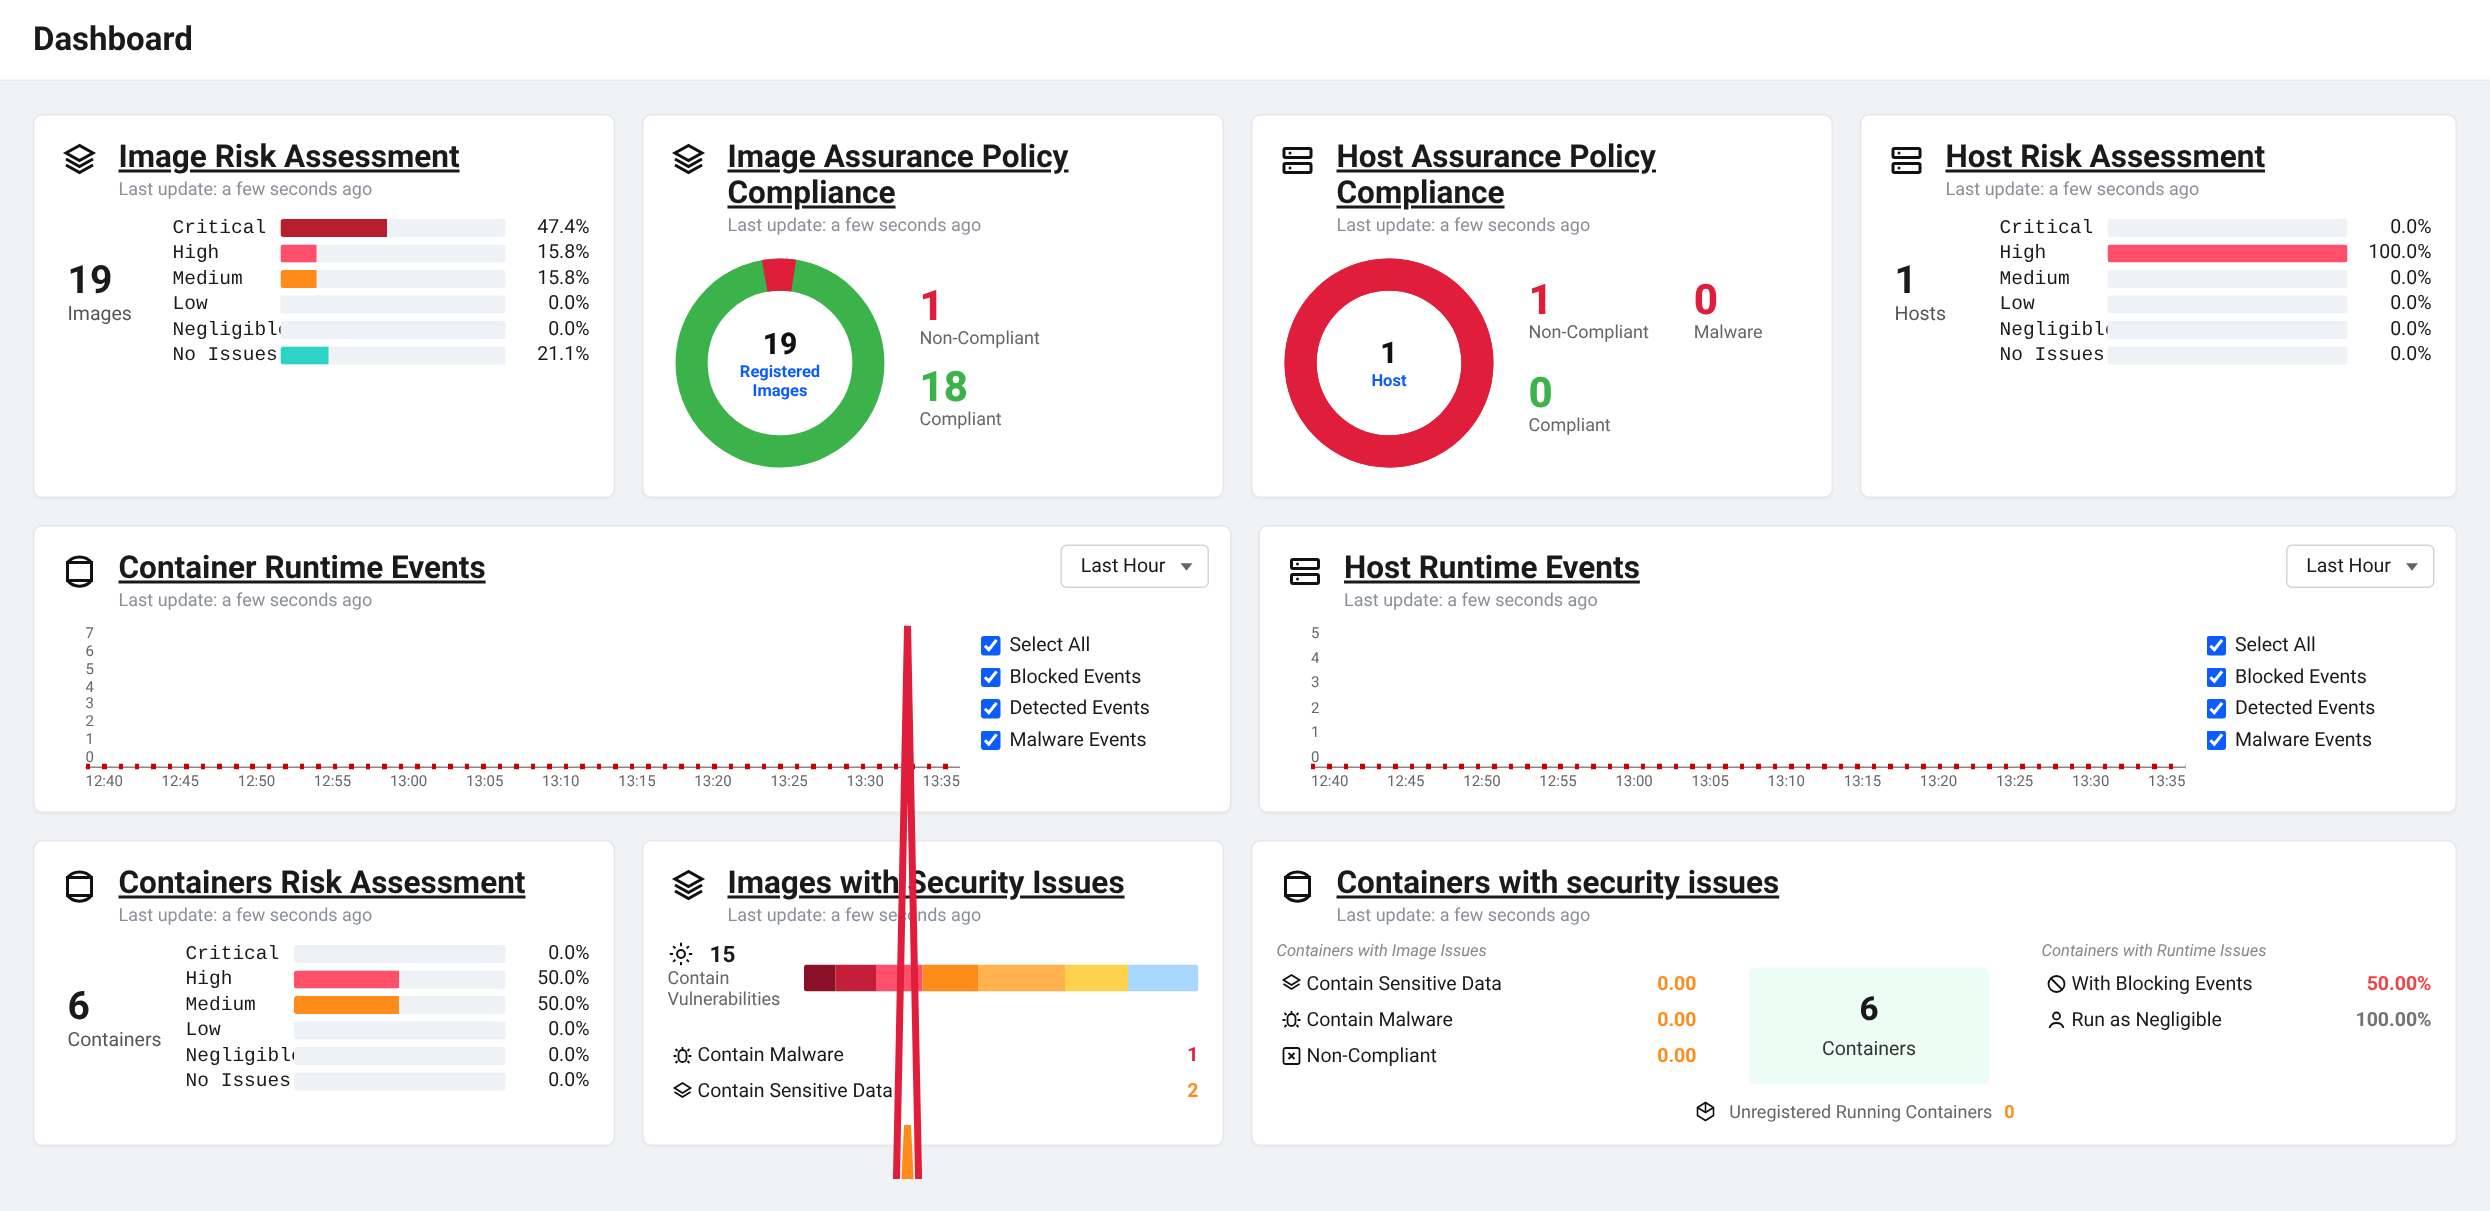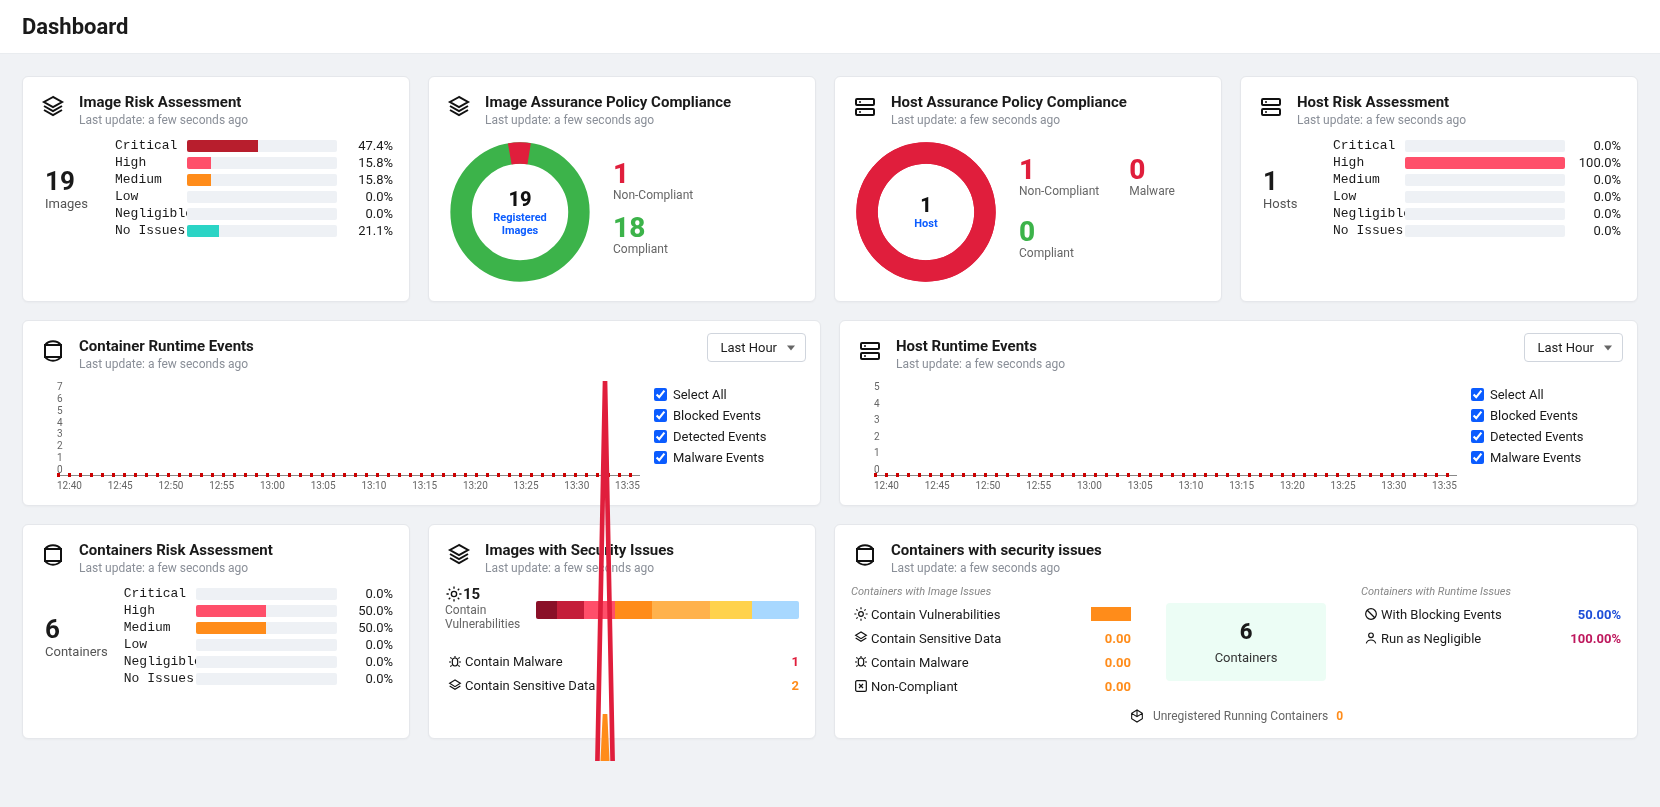--- a/index.html
+++ b/index.html
@@ -12,21 +12,21 @@
   .icon-btn svg { width:20px; height:20px; }
   .page { padding:22px; }
   .grid { display:grid; gap:18px; }
   .row1 { grid-template-columns: 388px 388px 388px 1fr; }
   .row2 { grid-template-columns: 1fr 1fr; margin-top:18px;}
   .row3 { grid-template-columns: 388px 388px 1fr; margin-top:18px;}
   .card { background:#fff; border:1px solid #e5e7eb; border-radius:6px; padding:16px 16px 14px; box-shadow:0 1px 2px rgba(0,0,0,.03);}
   .card-head { display:flex; align-items:flex-start; gap:12px; margin-bottom:10px;}
   .card-head .ci { width:28px; height:28px; flex:0 0 28px; display:flex; align-items:center; justify-content:center;}
   .card-head .ci svg{ width:24px; height:24px; fill:#222;}
-  .card-head .t { font-size:15px; font-weight:700; }
+  .card-head .t { font-size:21px; font-weight:700;text-decoration:underline; }
   .card-head .s { font-size:12px; color:#8a8f98; margin-top:2px;}
   
   
   .risk-body { display:flex; align-items:center; gap:16px; }
   .risk-count { text-align:left; padding-left:6px; min-width:60px;}
   .risk-count .num { font-size:26px; font-weight:700;}
   .risk-count .lab { font-size:13px; color:#555;}
   .risk-rows { flex:1; }
   .risk-row { display:flex; align-items:center; font-size:13px; padding:1px 0;}
   .risk-row .rl { width:72px;font-family:Liberation Mono, monospace;}
@@ -50,21 +50,21 @@
   .chart-body{ display:flex; gap:14px; margin-top:8px;}
   .chart-area{ flex:1;}
   .chart-axis{ display:flex; justify-content:space-between; font-size:10px; color:#666; margin-top:4px;}
   .chart-ylabels{ position:absolute; left:0; top:0; bottom:0; display:flex; flex-direction:column; justify-content:space-between; font-size:10px; color:#666;}
   .chart-plot{ position:relative; height:95px; margin-left:18px; border-bottom:1px solid #888; }
   .chart-plot .dots{ position:absolute; left:0; right:0; bottom:-2px; height:4px; overflow:hidden;}
   .chart-plot .dots::before{ content:''; position:absolute; left:0; right:0; top:0; height:4px; background:repeating-linear-gradient(90deg,#c00 0 3px, transparent 3px 11px);}
   .chart-legend{ width:150px; font-size:13px; padding-top:6px;}
   .chart-legend label{ display:flex; align-items:center; gap:6px; margin-bottom:6px; cursor:pointer;}
   .chart-legend input{ accent-color:#0b5cff;}
-  .sec-sum{ display:flex; align-items:center; font-size:15px; font-weight:700;}
+  .sec-sum{ display:flex; align-items:center; gap:10px; font-size:15px; font-weight:700;}
   .sec-under{ font-size:12px; color:#666; font-weight:400; line-height:1.2; padding-left:0px;}
   .sec-strip{ height:18px; width:100%; display:flex; border-radius:2px; overflow:hidden; margin:6px 0 2px;}
   .sec-row{ display:flex; align-items:center; font-size:13px; padding:4px 0;}
   .sec-row .si{ width:20px; display:flex; align-items:center; justify-content:center;}
   .sec-row .si svg{width:16px;height:16px;fill:#222;}
   .sec-row .sl{ flex:1;}
   .sec-row .sv{ font-weight:700; font-variant-numeric:tabular-nums;}
   
   
   .ci-cols{ display:grid; grid-template-columns: 280px 1fr 260px; gap:6px; position:relative; align-items:start;}
@@ -621,29 +621,20 @@
       <div class="s">Last update: a few seconds ago</div>
     </div>
         </div>
         <div class="ci-cols">
        <div>
          <div class="ci-fs-title">Containers with Image Issues</div>
          <div class="ci-rowset">
               <div class="sec-row">
         <div class="si">
                   <svg viewBox="0 0 24 24">
-                    <use href="#ic-gear"></use>
-                  </svg>
-                </div>
-        <div class="sl">Contain Vulnerabilities</div>
-                <div style="width:40px;height:14px;background:#ff8c1a"></div>
-              </div>
-              <div class="sec-row">
-        <div class="si">
-                  <svg viewBox="0 0 24 24">
                     <use href="#ic-layers2"></use>
                   </svg>
                 </div>
         <div class="sl">Contain Sensitive Data</div>
                 <div class="sv" style="color:#ff8c1a">0.00</div>
               </div>
               <div class="sec-row">
         <div class="si">
                   <svg viewBox="0 0 24 24">
                     <use href="#ic-bug"></use>
@@ -672,30 +663,30 @@
        <div>
          <div class="ci-fs-title">Containers with Runtime Issues</div>
          <div class="ci-rowset">
               <div class="sec-row">
         <div class="si">
                   <svg viewBox="0 0 24 24">
                     <use href="#ic-block"></use>
                   </svg>
                 </div>
         <div class="sl">With Blocking Events</div>
-                <div class="sv" style="color:#1d4ed8">50.00%</div>
+                <div class="sv" style="color:#ef4444">50.00%</div>
               </div>
               <div class="sec-row">
         <div class="si">
                   <svg viewBox="0 0 24 24">
                     <use href="#ic-user"></use>
                   </svg>
                 </div>
         <div class="sl">Run as Negligible</div>
-                <div class="sv" style="color:#be185d">100.00%</div>
+                <div class="sv" style="color:#737373">100.00%</div>
               </div>
             </div>
        </div>
      </div>
      <div class="ci-unreg">
        <svg width="16" height="16" viewBox="0 0 24 24">
             <use href="#ic-cube"></use>
           </svg>
        <span>Unregistered Running Containers</span>
        <span class="z">0</span>

